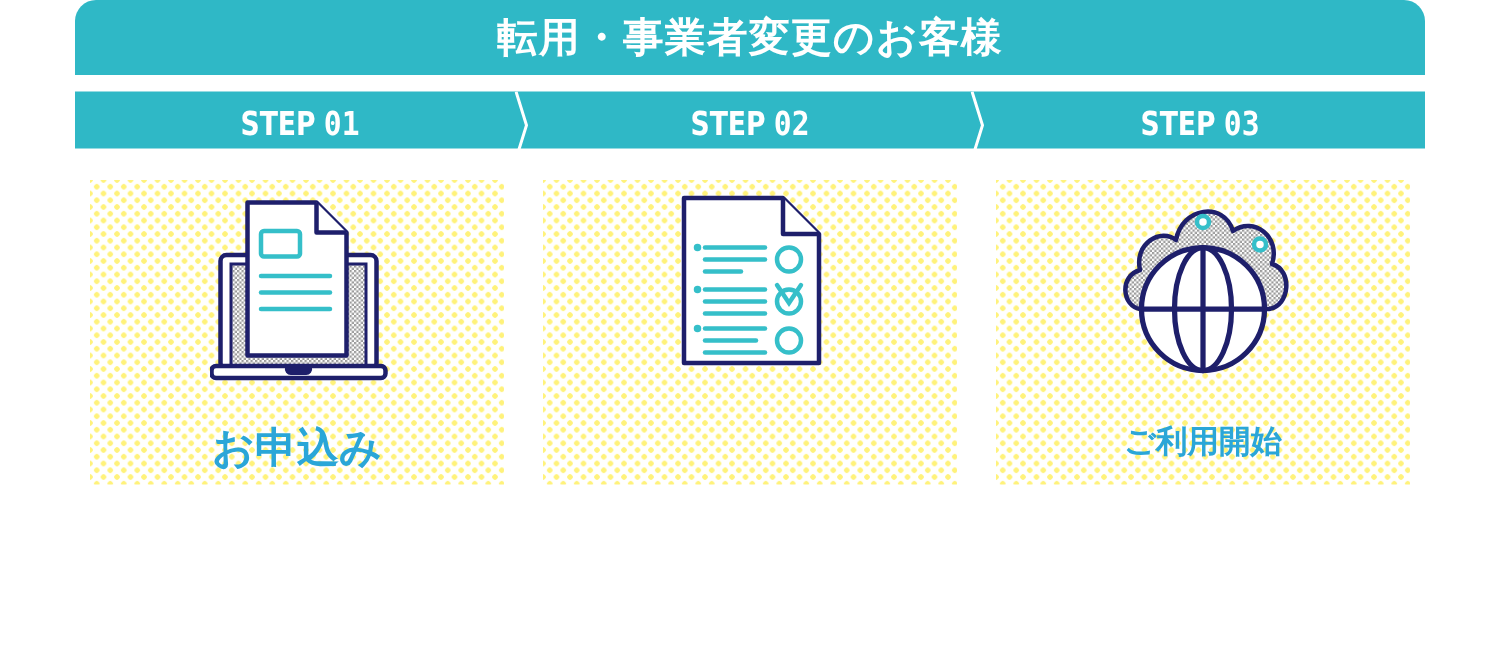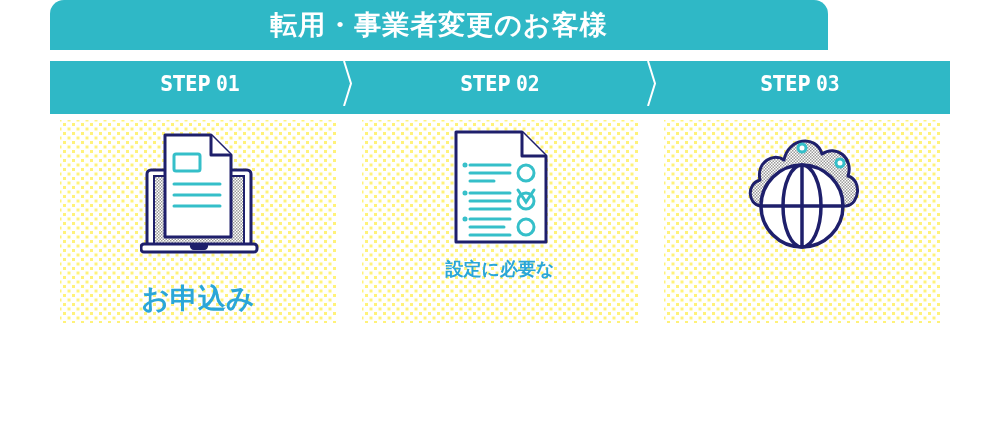--- a/index.html
+++ b/index.html
@@ -1,29 +1,29 @@
 <!DOCTYPE html>
 <html><head>
 <meta charset="utf-8">
 <style>
   * { box-sizing: border-box; margin: 0; padding: 0; }
   html, body { width: 1000px; height: 433px; background: #ffffff; overflow: hidden; }
   body { position: relative; font-family: "DejaVu Sans", "Liberation Sans", sans-serif; }
 
   .header {
-    position: absolute; left: 50px; top: 0; width: 778px; height: 50px;
+    position: absolute; left: 50px; top: 0; width: 900px; height: 50px;
     background: #2fb8c6; border-radius: 14px 14px 0 0;
     display: flex; align-items: center; justify-content: center;
   }
   .header-title {
     color: #ffffff; font-weight: bold; font-size: 27px; letter-spacing: 1px;
   }
 
   .steps {
-    position: absolute; left: 50px; top: 61px; width: 900px; height: 53px;
+    position: absolute; left: 50px; top: 61px; width: 900px; height: 38px;
     background: #2fb8c6;
   }
   .step {
     position: absolute; top: 0; height: 45px;
     display: flex; align-items: center; justify-content: center;
     color: #ffffff; font-weight: bold; font-size: 22px;
     font-family: "DejaVu Sans Condensed", "Liberation Sans", sans-serif;
     letter-spacing: 0px; transform: scaleX(0.9);
   }
   .step .num { margin-left: 6px; font-family: "DejaVu Sans Mono", monospace; font-weight: bold; }
@@ -133,21 +133,20 @@
       <circle cx="72" cy="71" r="8"></circle>
       <polyline points="64,60 72,72 80,60"></polyline>
       <circle cx="11" cy="89" r="1" fill="#35bfc9"></circle>
       <line x1="16" y1="89" x2="56" y2="89"></line>
       <line x1="16" y1="97" x2="50" y2="97"></line>
       <line x1="16" y1="105" x2="56" y2="105"></line>
       <circle cx="72" cy="97" r="8"></circle>
     </g>
   </svg>
   <div class="label label-2">
-    <span>設定に必要な</span>
   </div>
 </div>
 
 <div class="panel panel-3">
   <svg class="icon icon-3" viewBox="0 0 116 118">
     <defs>
       <pattern id="grid3" width="3" height="3" patternUnits="userSpaceOnUse">
         <rect width="3" height="3" fill="#ffffff"></rect>
         <rect width="1.5" height="1.5" fill="#9a9a9a"></rect>
         <rect x="1.5" y="1.5" width="1.5" height="1.5" fill="#9a9a9a"></rect>
@@ -156,13 +155,16 @@
 
     <path d="M16 74 C4 72 2 52 16 48 C12 30 30 20 40 28 C44 6 72 2 78 22 C92 12 110 26 104 44 C118 48 116 72 102 74 Z" fill="url(#grid3)" stroke="#1e1f6b" stroke-width="3" stroke-linejoin="round"></path>
     <circle cx="58" cy="16" r="4" fill="#ffffff" stroke="#35bfc9" stroke-width="3"></circle>
     <circle cx="96" cy="31" r="4" fill="#ffffff" stroke="#35bfc9" stroke-width="3"></circle>
 
     <circle cx="58" cy="74" r="41" fill="#ffffff" stroke="#1e1f6b" stroke-width="3.5"></circle>
     <ellipse cx="58" cy="74" rx="19" ry="41" fill="none" stroke="#1e1f6b" stroke-width="3.5"></ellipse>
     <line x1="58" y1="33" x2="58" y2="115" stroke="#1e1f6b" stroke-width="3.5"></line>
     <line x1="17" y1="74" x2="99" y2="74" stroke="#1e1f6b" stroke-width="3.5"></line>
   </svg>
+  <div class="label label-3">
+    <span>ご利用開始</span>
+  </div>
 </div>
 
 </body></html>

